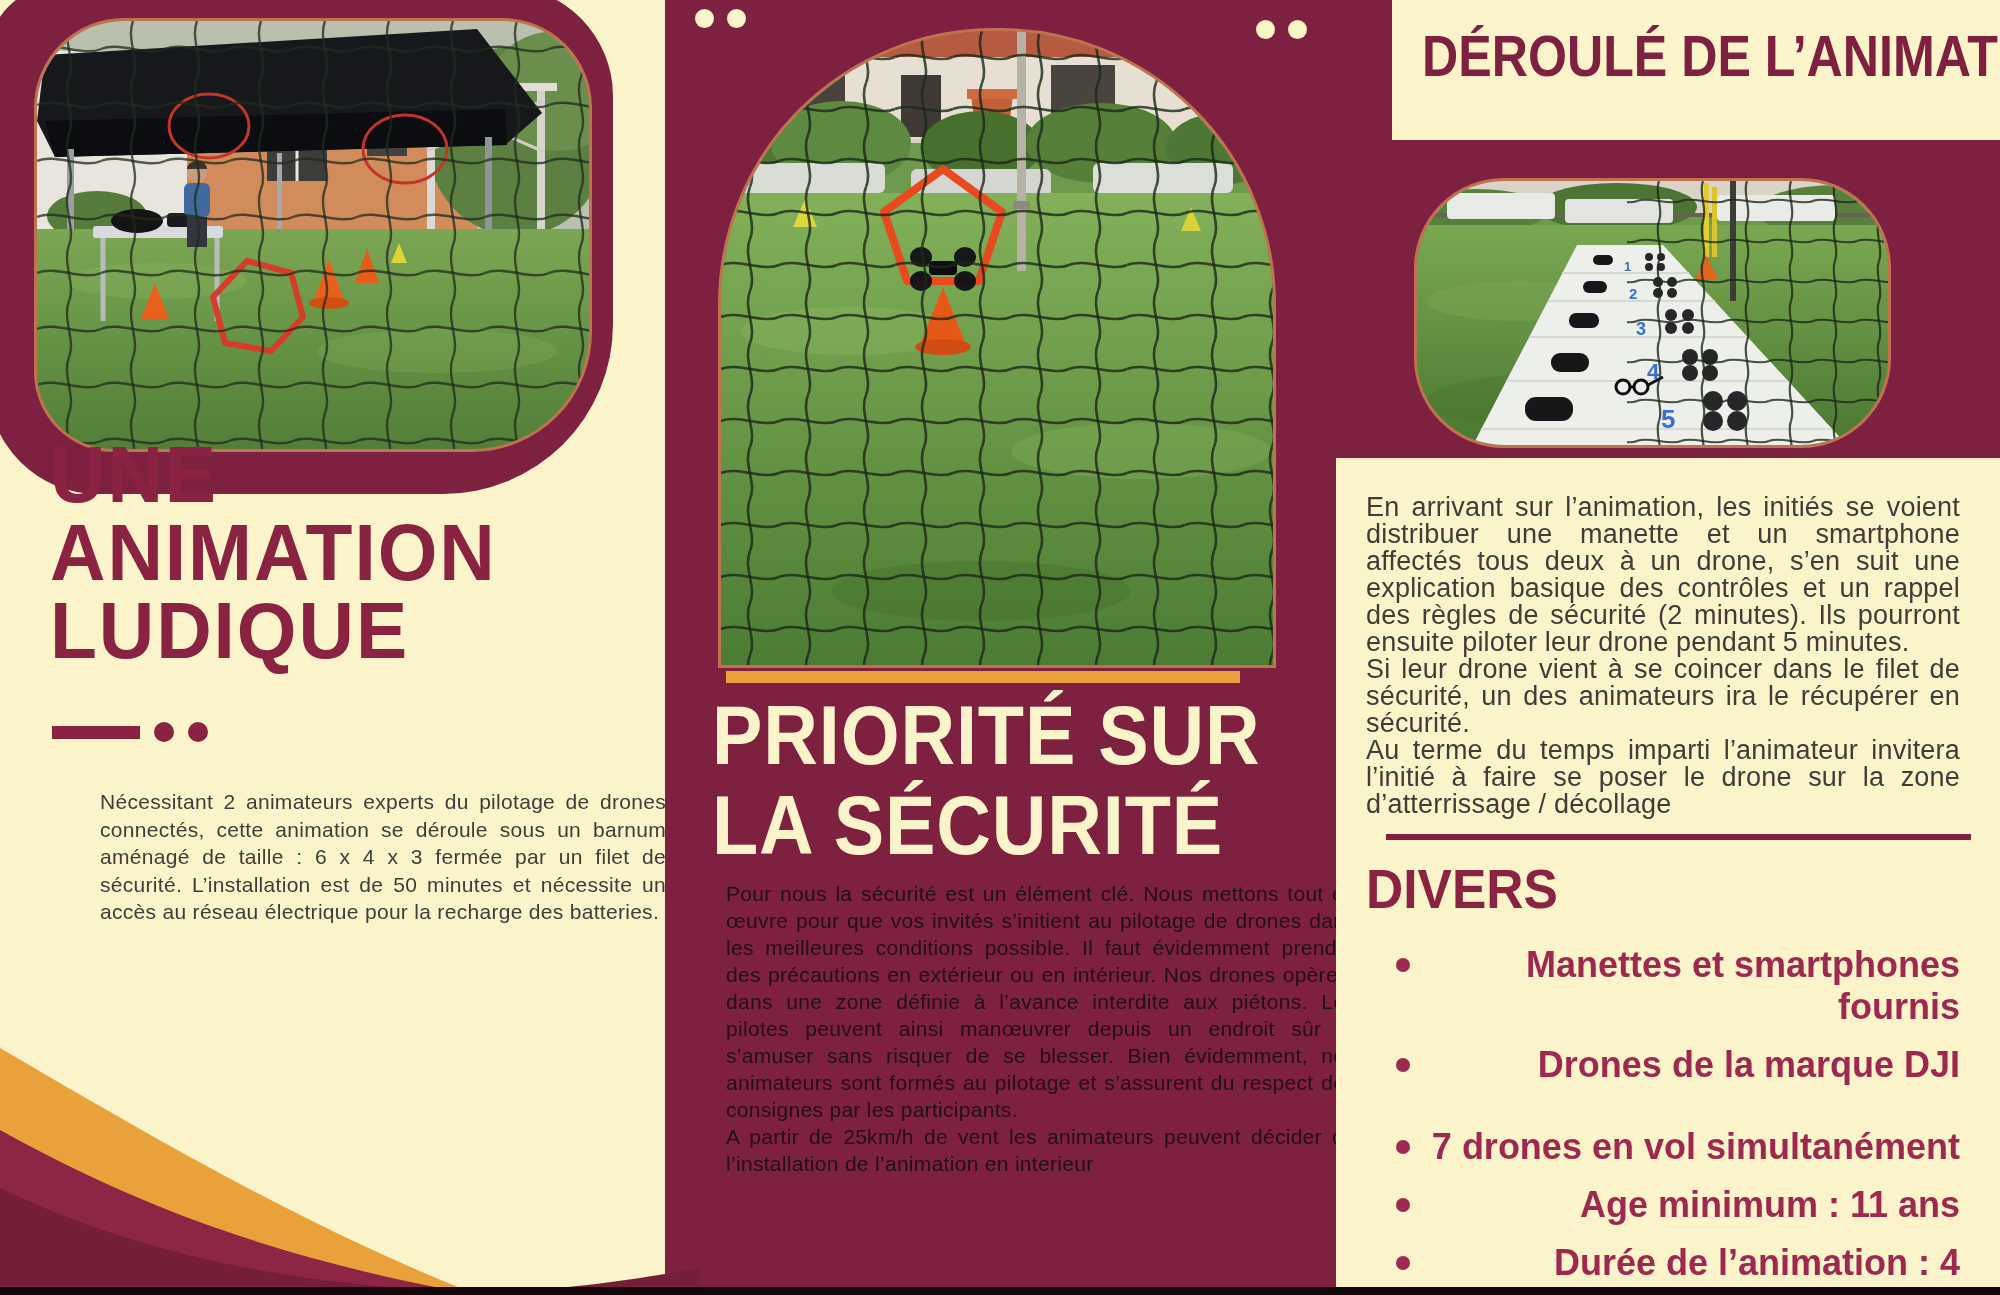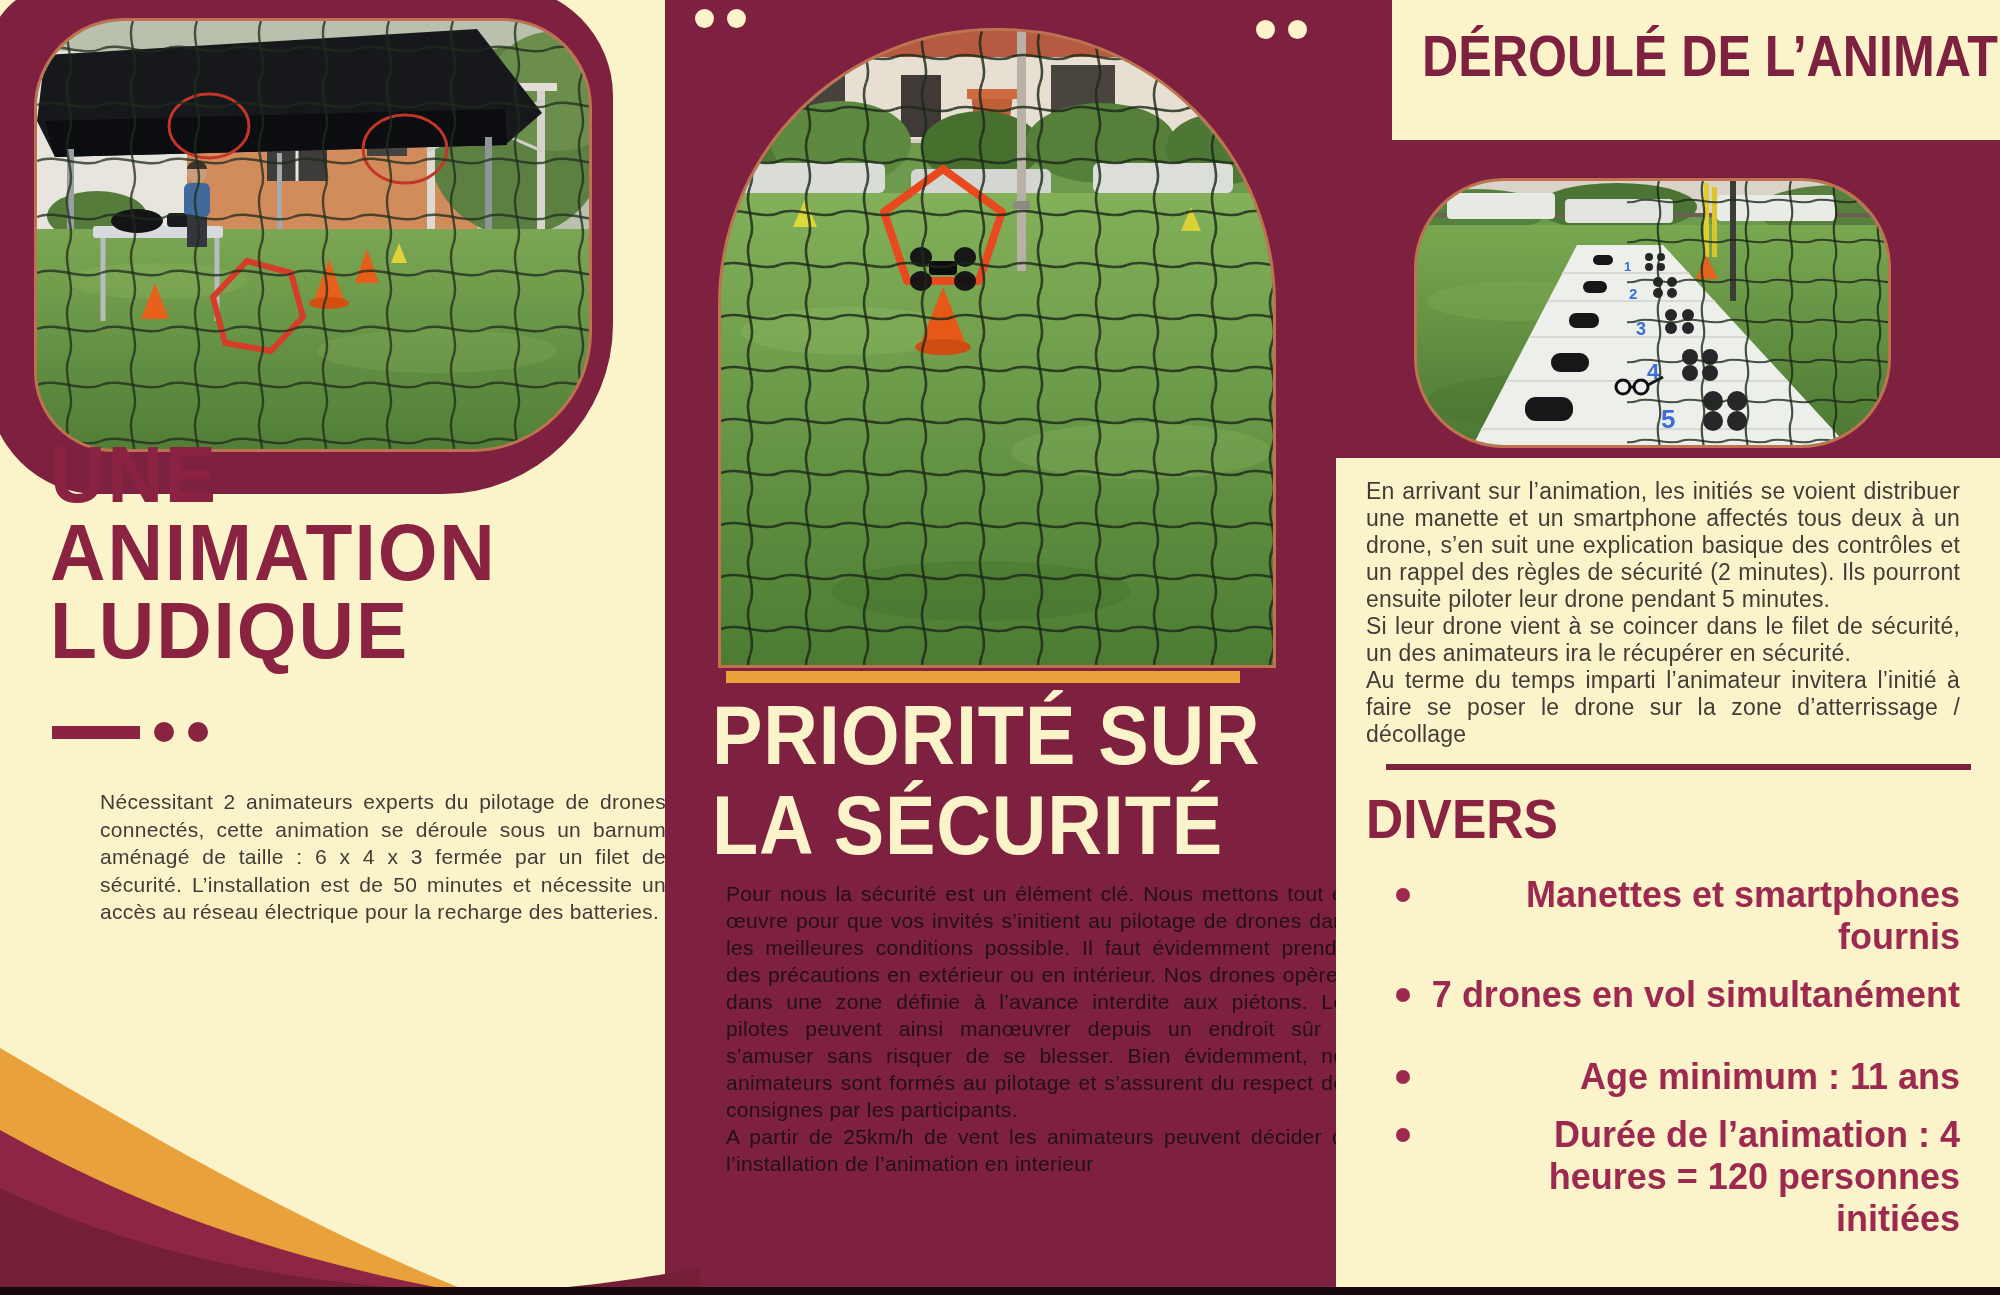--- a/index.html
+++ b/index.html
@@ -54,22 +54,22 @@
     margin:0;position:absolute;left:30px;top:26px;
     color:var(--maroon,#7E2140);font-weight:800;font-size:57px;line-height:60px;
     transform:scaleX(.88);transform-origin:left top;white-space:nowrap;
   }
   .right-photo{left:1414px;top:178px;width:471px;height:264px;border-radius:90px;}
   .right-content{
     position:absolute;left:1336px;top:458px;width:664px;height:829px;
     background:var(--cream,#FBF3CA);box-sizing:border-box;padding:20px 40px 0 30px;
   }
   .right-para{
-    font-size:23px;line-height:27px;color:var(--body_dark,#423C38);
-    text-align:justify;white-space:pre-line;letter-spacing:.2px;
+    font-size:27px;line-height:27px;color:var(--body_dark,#423C38);
+    text-align:justify;white-space:pre-line;letter-spacing:.2px;margin-top:16px;
   }
   .right-rule{width:585px;height:6px;background:var(--maroon,#7E2140);margin:16px 0 0 20px;}
   .divers{
     margin-top:18px;color:var(--heading_maroon,#8A2342);
     font-weight:800;font-size:56px;line-height:62px;
     transform:scaleX(.92);transform-origin:left top;
   }
   ul.bullets{list-style:none;margin:24px 0 0 0;padding:0;color:var(--bullet,#9E2950);font-weight:700;font-size:36px;line-height:42px;text-align:right;}
   ul.bullets li{position:relative;padding-left:64px;margin-top:16px;}
   ul.bullets li:nth-child(3){margin-top:40px;}
@@ -318,20 +318,21 @@
   </div>
 
   <div class="right-content">
     <div class="right-para">En arrivant sur l’animation, les initiés se voient distribuer une manette et un smartphone affectés tous deux à un drone, s’en suit une explication basique des contrôles et un rappel des règles de sécurité (2 minutes). Ils pourront ensuite piloter leur drone pendant 5 minutes.
 Si leur drone vient à se coincer dans le filet de sécurité, un des animateurs ira le récupérer en sécurité.
 Au terme du temps imparti l’animateur invitera l’initié à faire se poser le drone sur la zone d’atterrissage / décollage</div>
     <div class="right-rule"></div>
     <div class="divers">DIVERS</div>
     <ul class="bullets">
       <li>Manettes et smartphones fournis</li>
+      <li>Drones de la marque DJI</li>
       <li>7 drones en vol simultanément</li>
       <li>Age minimum : 11 ans</li>
       <li>Durée de l’animation : 4 heures = 120 personnes initiées</li>
     </ul>
   </div>
 
   <div class="bottom-strip"></div>
 
 </div>
 

